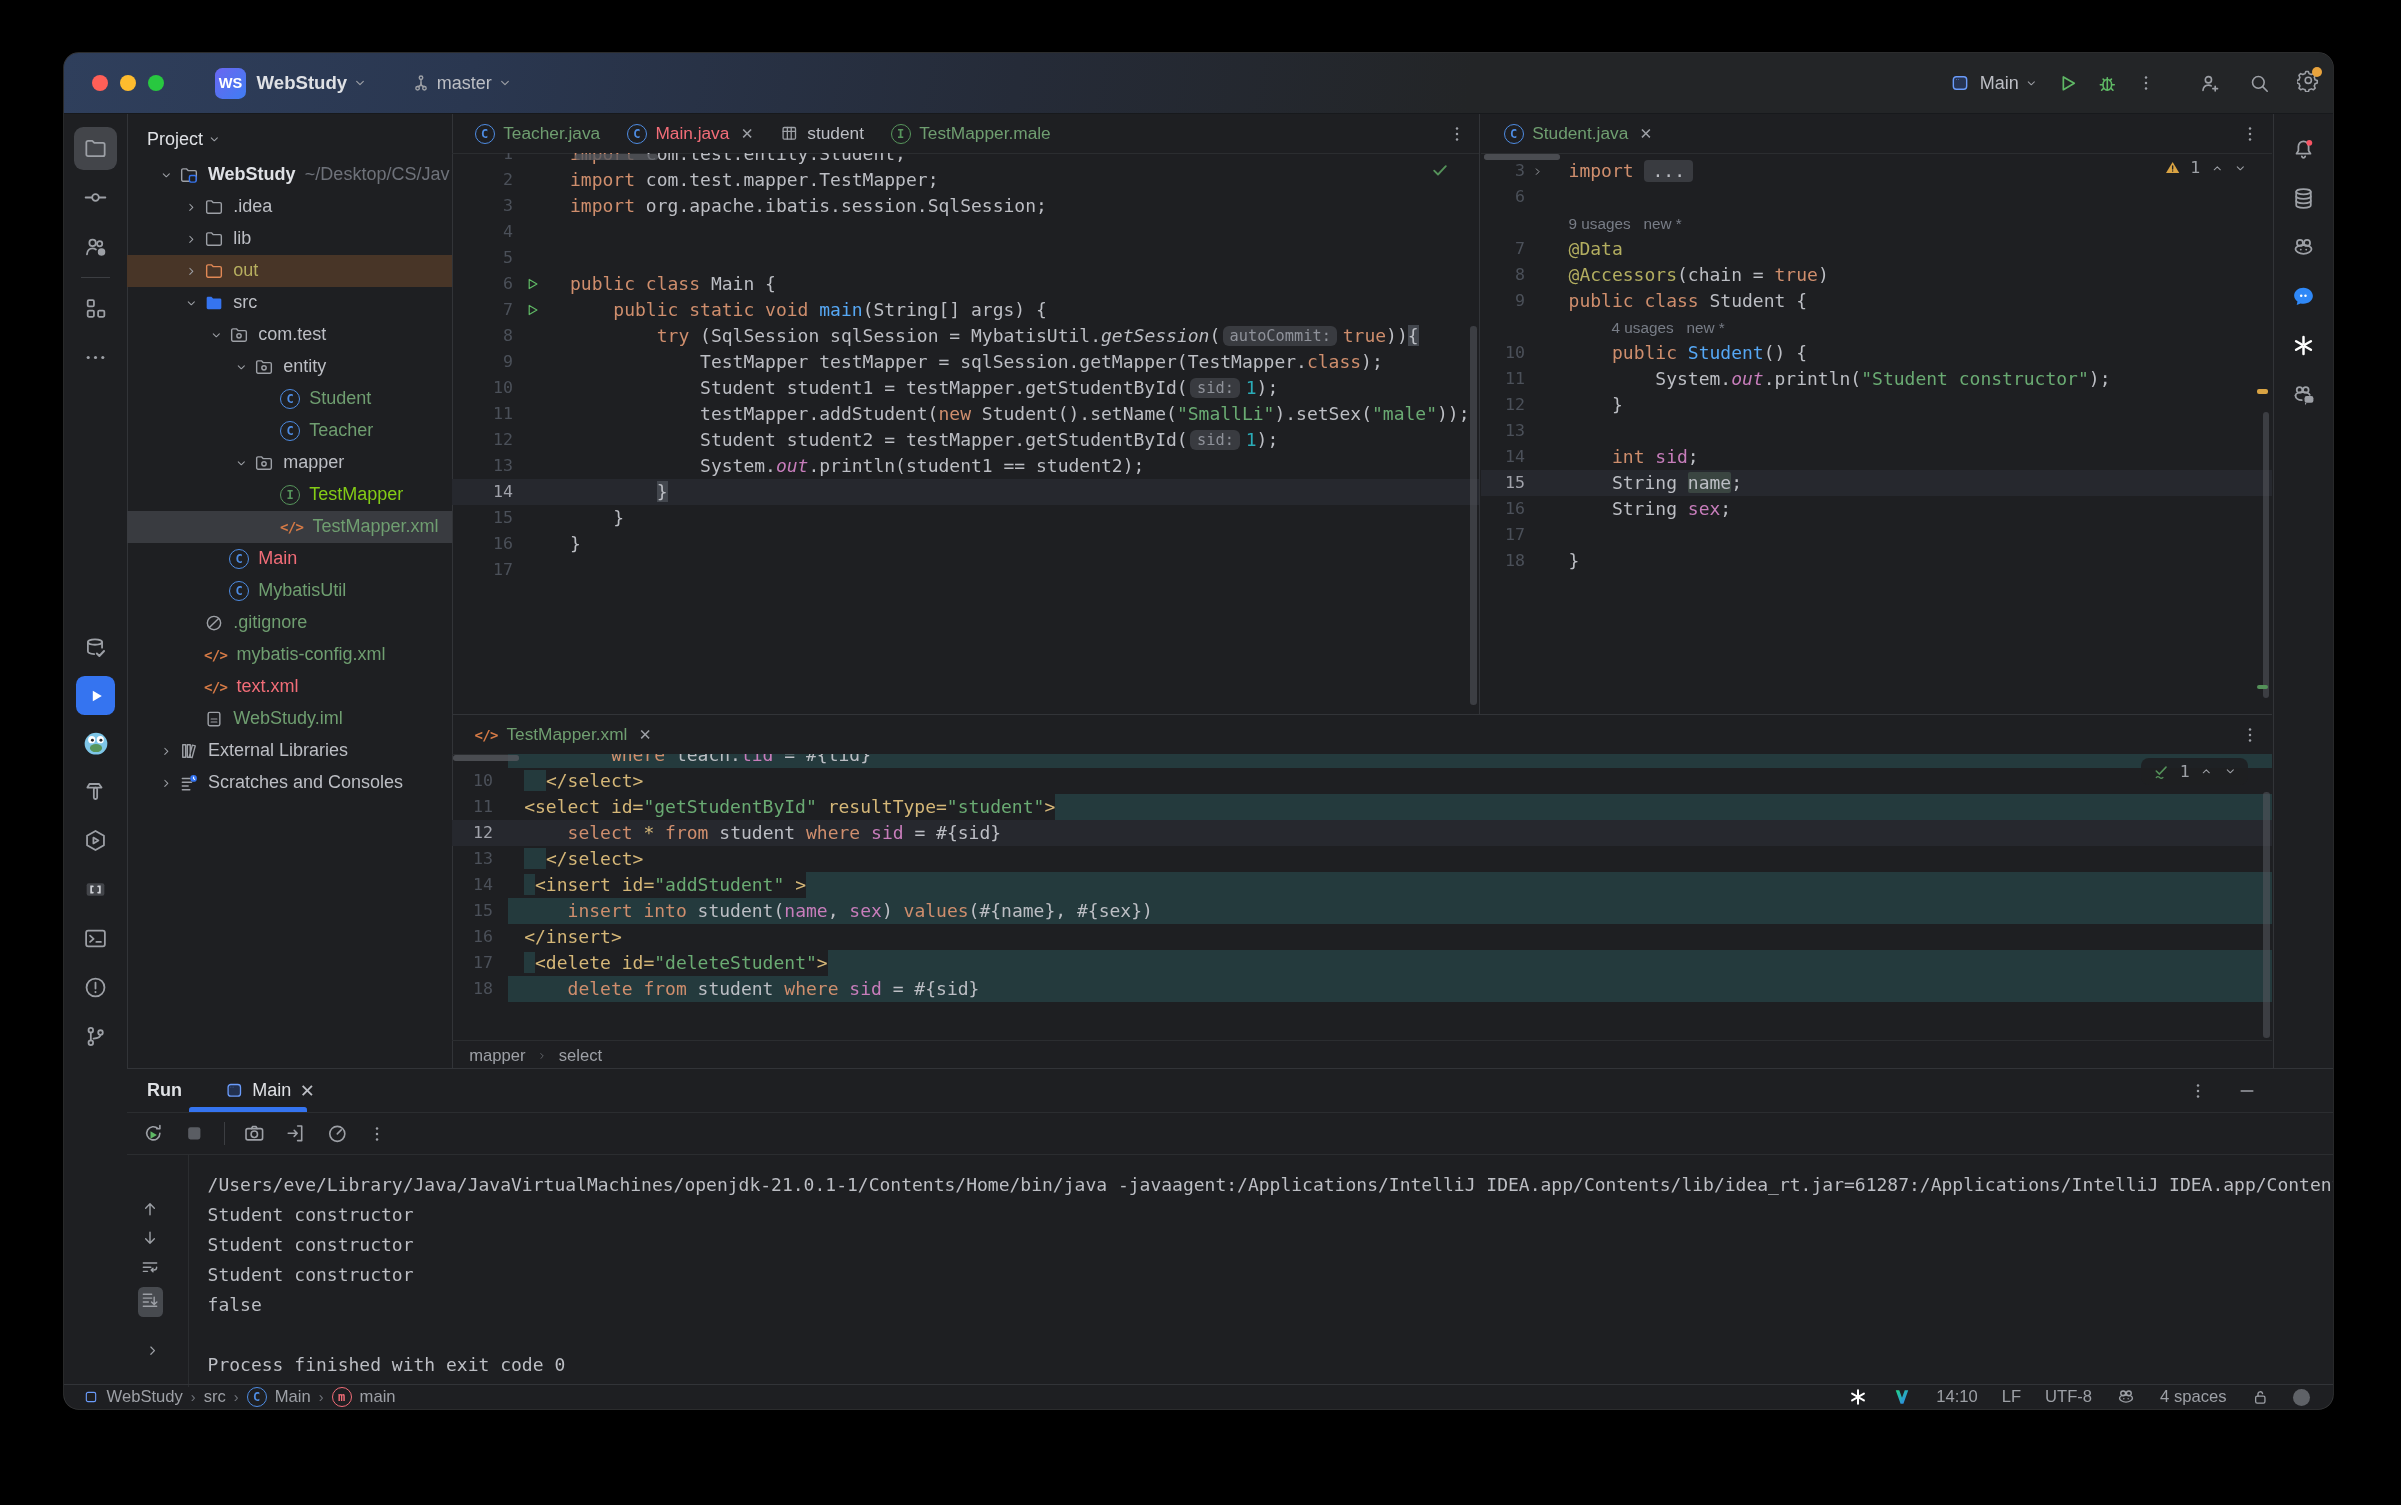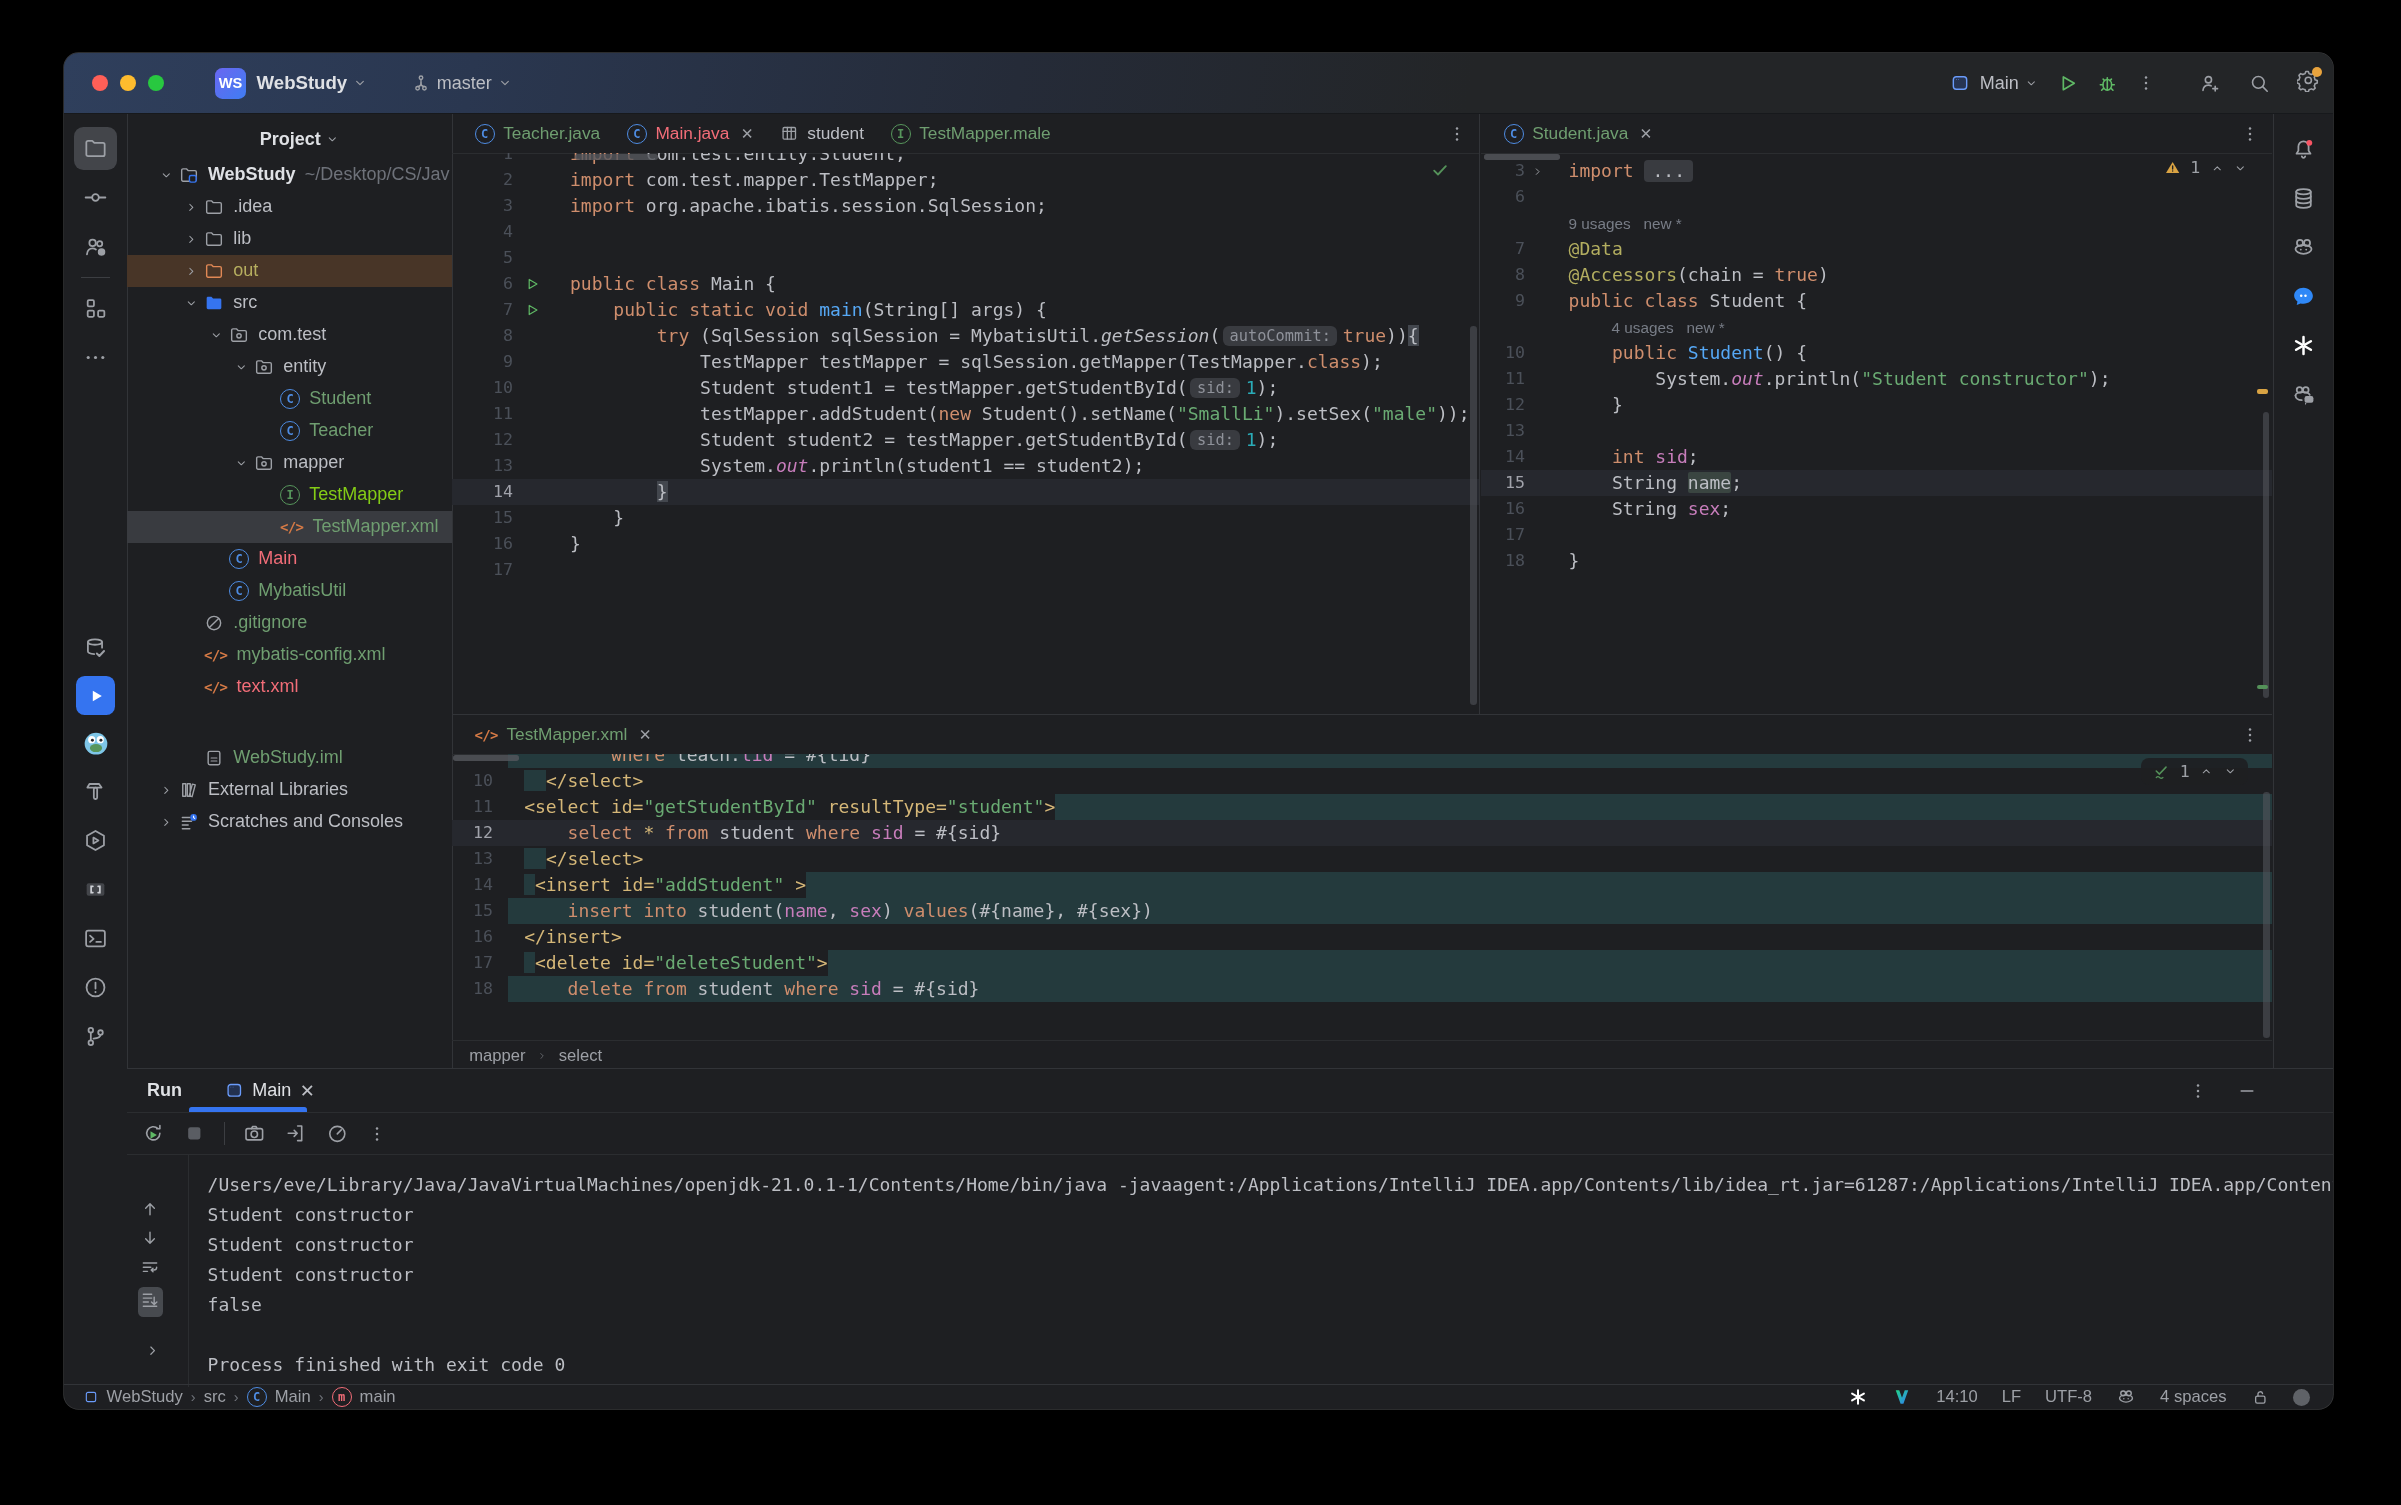--- a/index.html
+++ b/index.html
@@ -34,21 +34,21 @@
   #activity-left .stack-top{position:absolute;top:6.6px;left:0;right:0;}
   #activity-left .stack-bottom{position:absolute;bottom:4px;left:0;right:0;}
   #activity-right{position:absolute;right:0;top:61px;width:60px;height:954px;border-left:0.7px solid #323438;padding-top:8px;box-sizing:border-box;}
   .abtn{width:43px;height:43px;border-radius:9.3px;display:flex;align-items:center;justify-content:center;margin:6px auto;}
   .abtn.selected{background:#43454a;}
   .abtn.accent{background:#3574f0;width:39px;height:39px;border-radius:8.6px;}
   .abar-div{height:0.7px;width:29px;background:#3c3e42;margin:9.3px auto;}
 
   
   #project-panel{position:absolute;left:63px;top:61px;width:325px;height:954px;border-right:0.7px solid #323438;overflow:hidden;}
-  .panel-header{display:flex;align-items:center;gap:4px;padding:14.6px 0 9.3px 20px;color:#dfe1e5;font-weight:700;justify-content:center;}
+  .panel-header{display:flex;align-items:center;gap:4px;padding:14.6px 0 9.3px 20px;color:#dfe1e5;font-weight:400;}
   .tree-row{height:32px;display:flex;align-items:center;white-space:nowrap;overflow:hidden;}
   .tree-row.selected{background:#393b40;}
   .tree-chev{width:25px;display:inline-flex;justify-content:center;flex:none;}
   .tree-label{margin-left:9.3px;}
   .tree-suffix{margin-left:9.3px;color:#6e727a;}
 
   
   #editors{position:absolute;left:388px;top:61px;width:1820px;height:954px;}
   #main-pane{position:absolute;left:0;top:0;width:1028px;height:600px;border-right:0.7px solid #323438;box-sizing:border-box;}
   #right-pane{position:absolute;left:1029px;top:0;right:0;height:600px;}
@@ -508,21 +508,21 @@
         <div class="tree-row" style="padding-left: 52px;">
           <span class="tree-chev"></span>
           <span class="xmlmark">&lt;/&gt;</span>
           <span class="tree-label" style="color: rgb(111, 158, 112);">mybatis-config.xml</span>
         </div>
         <div class="tree-row" style="padding-left: 52px;">
           <span class="tree-chev"></span>
           <span class="xmlmark">&lt;/&gt;</span>
           <span class="tree-label" style="color: rgb(242, 109, 120);">text.xml</span>
         </div>
-        <div class="tree-row" style="padding-left: 52px; margin-top: 39px;">
+        <div class="tree-row" style="padding-left: 52px;">
           <span class="tree-chev"></span>
           <span class="icon" style="width: 20px; height: 20px;">
             <svg viewBox="0 0 24 24" fill="none" stroke="#9da0a6" stroke-width="1.7" stroke-linecap="round" stroke-linejoin="round">
               <rect x="5" y="4" width="14" height="16" rx="2"></rect>
               <path d="M8.5 12h7M8.5 15.5h7" stroke-width="1.3"></path>
             </svg>
           </span>
           <span class="tree-label" style="color: rgb(111, 158, 112);">WebStudy.iml</span>
         </div>
         <div class="tree-row" style="padding-left: 26.6px;">

